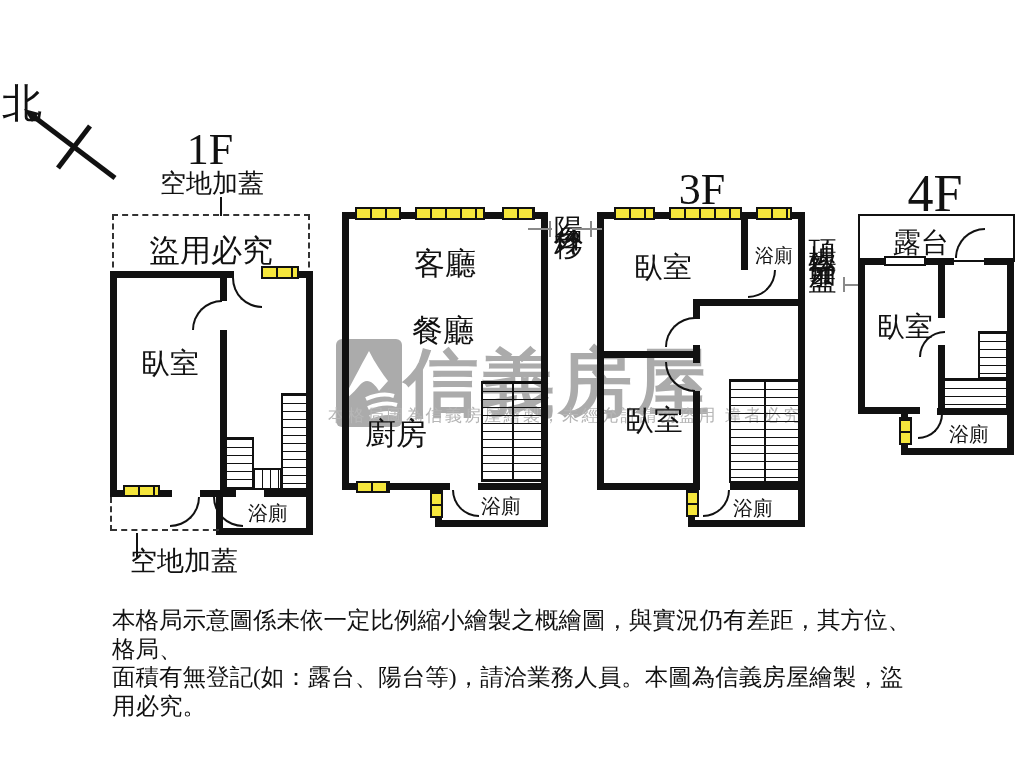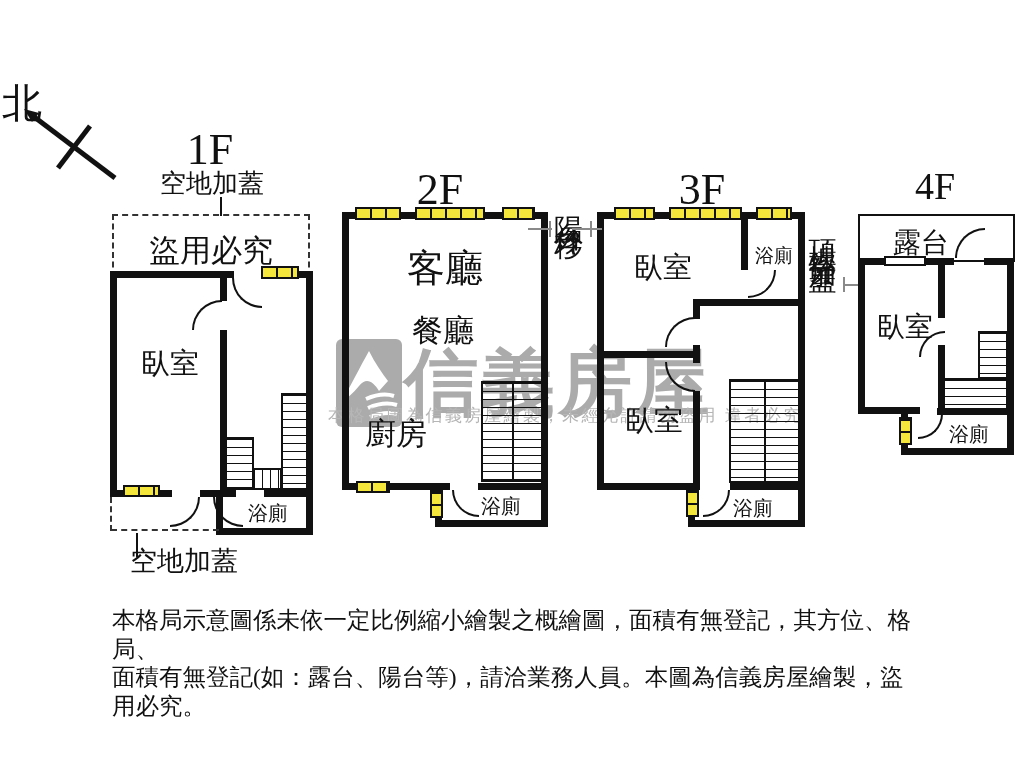--- a/index.html
+++ b/index.html
@@ -95,41 +95,40 @@
       <div class="lbl" style="left:133px;top:344px;width:74px;font-size:29px;">臥室</div>
       <div class="lbl" style="left:240px;top:500px;width:56px;font-size:20px;">浴廁</div>
 
       <div class="dashV" style="left:110px;top:497px;height:34px;"></div>
       <div class="dashH" style="left:111px;top:529px;width:108px;"></div>
       <div class="leader" style="left:136px;top:533px;width:2px;height:24px;"></div>
       <div class="lbl" style="left:106px;top:543px;width:156px;font-size:27px;">空地加蓋</div>
     </div>
 
     <div class="layer">
-      <div class="lbl" style="left:398px;top:164px;width:84px;font-size:44px;">2F</div>
 
       <div class="wall" style="left:342px;top:212px;width:206px;height:7px;"></div>
       <div class="wall" style="left:342px;top:212px;width:7px;height:278px;"></div>
       <div class="wall" style="left:541px;top:212px;width:7px;height:315px;"></div>
       <div class="wall" style="left:342px;top:483px;width:108px;height:7px;"></div>
       <div class="wall" style="left:478px;top:483px;width:70px;height:7px;"></div>
       <div class="wall" style="left:435px;top:483px;width:7px;height:44px;"></div>
       <div class="wall" style="left:435px;top:520px;width:113px;height:7px;"></div>
 
       <div class="winH" style="left:355px;top:207px;width:46px;height:13px;"></div>
       <div class="winH" style="left:415px;top:207px;width:70px;height:13px;"></div>
       <div class="winH" style="left:502px;top:207px;width:33px;height:13px;"></div>
       <div class="winH" style="left:356px;top:481px;width:34px;height:12px;"></div>
       <div class="winV" style="left:430px;top:490px;width:13px;height:28px;"></div>
 
       <div class="stairs" style="left:481px;top:381px;width:65px;height:101px;"></div>
       <div class="cline" style="left:512px;top:382px;width:2px;height:99px;"></div>
       <div class="arc bl" style="left:452px;top:490px;width:27px;height:27px;"></div>
 
-      <div class="lbl" style="left:403px;top:243px;width:84px;font-size:38px;">客廳</div>
+      <div class="lbl" style="left:403px;top:243px;width:84px;font-size:31px;">客廳</div>
       <div class="lbl" style="left:401px;top:310px;width:84px;font-size:31px;">餐廳</div>
       <div class="lbl" style="left:354px;top:413px;width:84px;font-size:31px;">廚房</div>
       <div class="lbl" style="left:473px;top:493px;width:56px;font-size:20px;">浴廁</div>
 
       <div class="leaderG" style="left:528px;top:228px;width:24px;height:2px;"></div>
       <div class="leaderG" style="left:549px;top:221px;width:2px;height:16px;"></div>
       <div class="lbl vert" style="left:554px;top:194px;font-size:29px;">陽台外移</div>
     </div>
 
     <div class="layer">
@@ -165,21 +164,21 @@
       <div class="lbl" style="left:626px;top:248px;width:74px;font-size:29px;">臥室</div>
       <div class="lbl" style="left:748px;top:243px;width:52px;font-size:19px;">浴廁</div>
       <div class="lbl" style="left:616px;top:401px;width:76px;font-size:29px;">臥室</div>
       <div class="lbl" style="left:726px;top:495px;width:54px;font-size:20px;">浴廁</div>
 
       <div class="leaderG" style="left:572px;top:228px;width:30px;height:2px;"></div>
       <div class="leaderG" style="left:590px;top:221px;width:2px;height:16px;"></div>
     </div>
 
     <div class="layer">
-      <div class="lbl" style="left:893px;top:164px;width:84px;font-size:38px;">4F</div>
+      <div class="lbl" style="left:893px;top:164px;width:84px;font-size:52px;">4F</div>
       <div class="lbl vert" style="left:808px;top:218px;font-size:28px;">頂樓部分加蓋</div>
       <div class="leaderG" style="left:843px;top:277px;width:2px;height:15px;"></div>
       <div class="leaderG" style="left:843px;top:284px;width:17px;height:2px;"></div>
 
       <div class="winW" style="left:858px;top:214px;width:157px;height:48px;background:transparent;"></div>
       <div class="lbl" style="left:890px;top:224px;width:62px;font-size:28px;">露台</div>
 
       <div class="wall" style="left:858px;top:258px;width:96px;height:7px;"></div>
       <div class="wall" style="left:984px;top:258px;width:30px;height:7px;"></div>
       <div class="wall" style="left:858px;top:258px;width:7px;height:156px;"></div>
@@ -201,17 +200,17 @@
       <div class="arc tl" style="left:919px;top:331px;width:26px;height:26px;"></div>
       <div class="arc br" style="left:918px;top:414px;width:25px;height:25px;"></div>
 
       <div class="lbl" style="left:870px;top:308px;width:70px;font-size:28px;">臥室</div>
       <div class="lbl" style="left:942px;top:421px;width:54px;font-size:20px;">浴廁</div>
     </div>
 
   </div>
 
   <div id="disclaimer">
-    <div>本格局示意圖係未依一定比例縮小繪製之概繪圖，面積有無登記，其方位、格局、</div>
+    <div>本格局示意圖係未依一定比例縮小繪製之概繪圖，與實況仍有差距，其方位、格局、</div>
     <div>面積有無登記(如：露台、陽台等)，請洽業務人員。本圖為信義房屋繪製，盜用必究。</div>
   </div>
 
 </div>
 
 </body></html>

